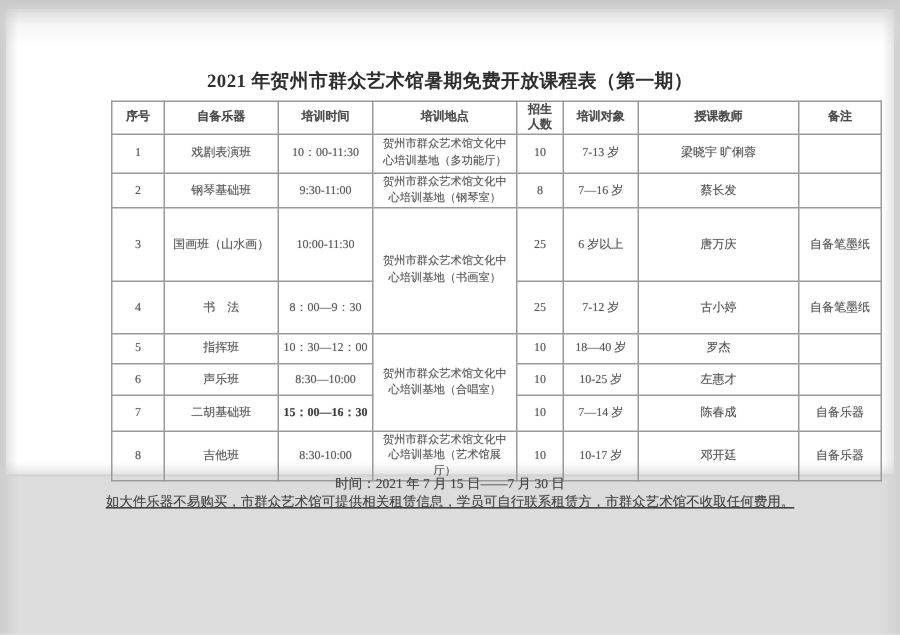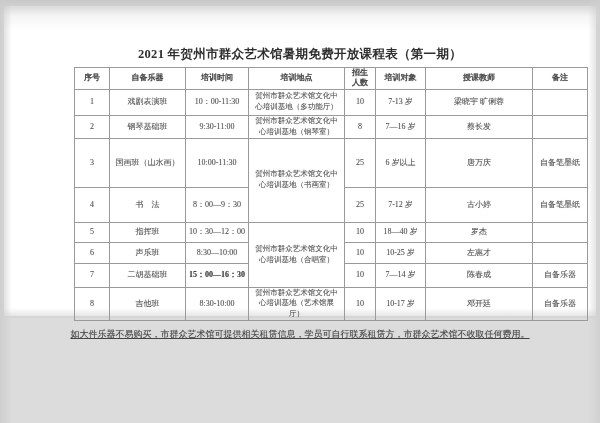--- a/index.html
+++ b/index.html
@@ -171,14 +171,15 @@
         <td>8:30-10:00</td>
         <td class="loc">贺州市群众艺术馆文化中心培训基地（艺术馆展厅）</td>
         <td>10</td>
         <td>10-17 岁</td>
         <td>邓开廷</td>
         <td>自备乐器</td>
       </tr>
     </tbody>
   </table>
 
+  <div class="footer-time">时间：2021 年 7 月 15 日——7 月 30 日</div>
   <div class="footer-note">如大件乐器不易购买，市群众艺术馆可提供相关租赁信息，学员可自行联系租赁方，市群众艺术馆不收取任何费用。</div>
 </div>
 
 </body></html>

